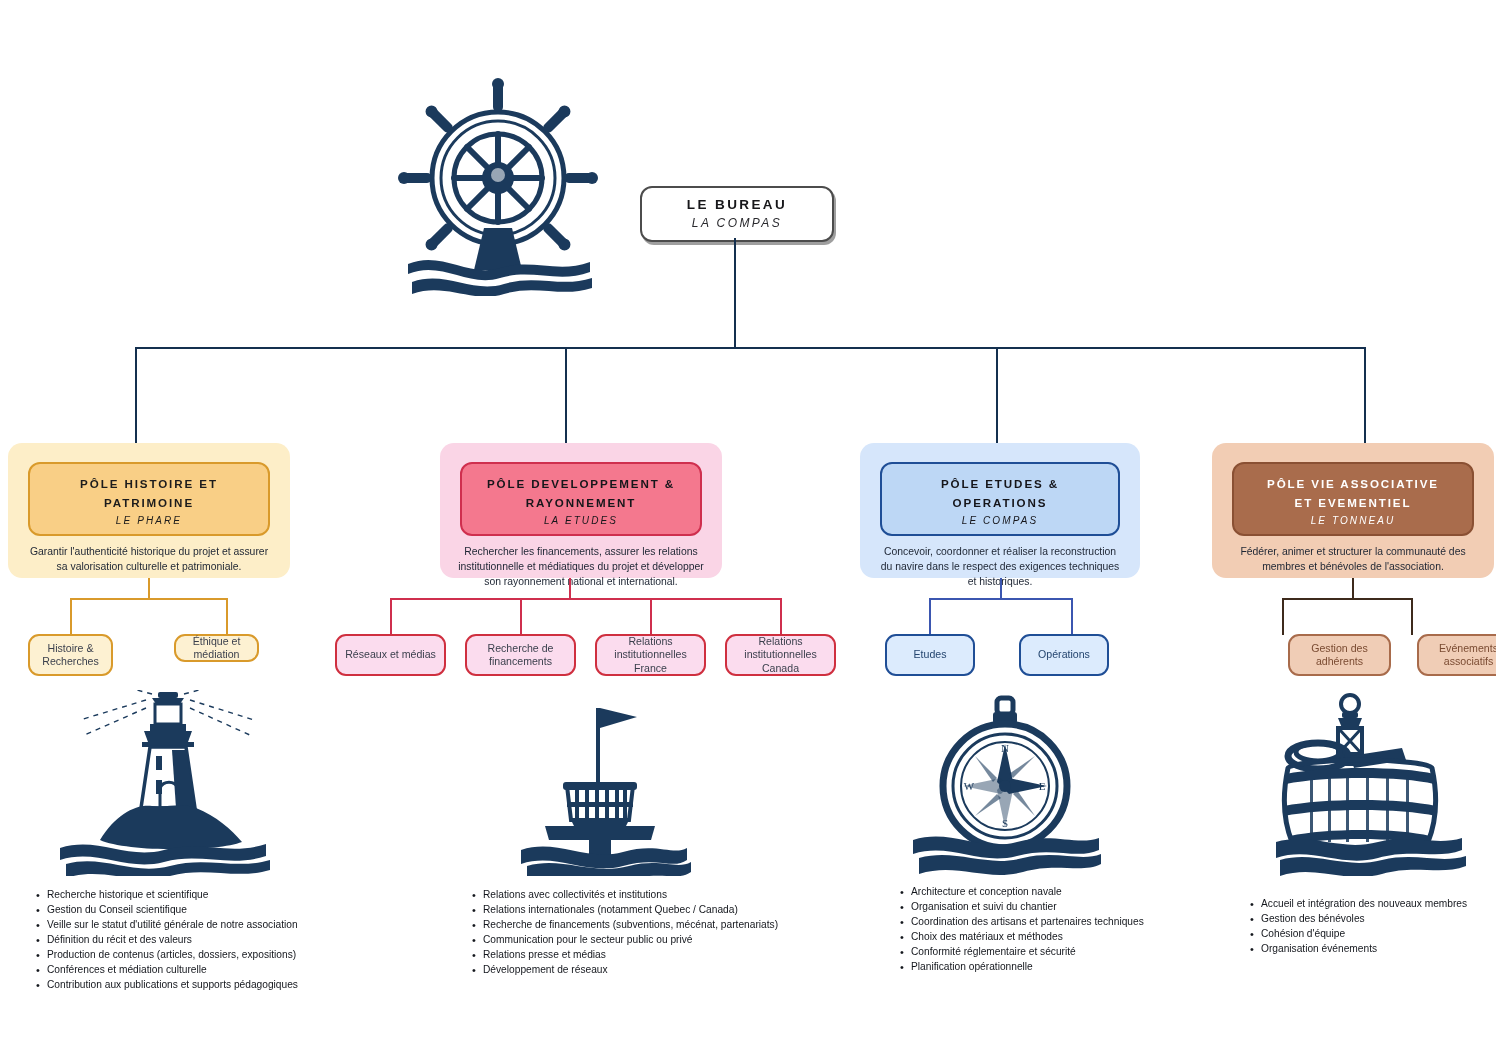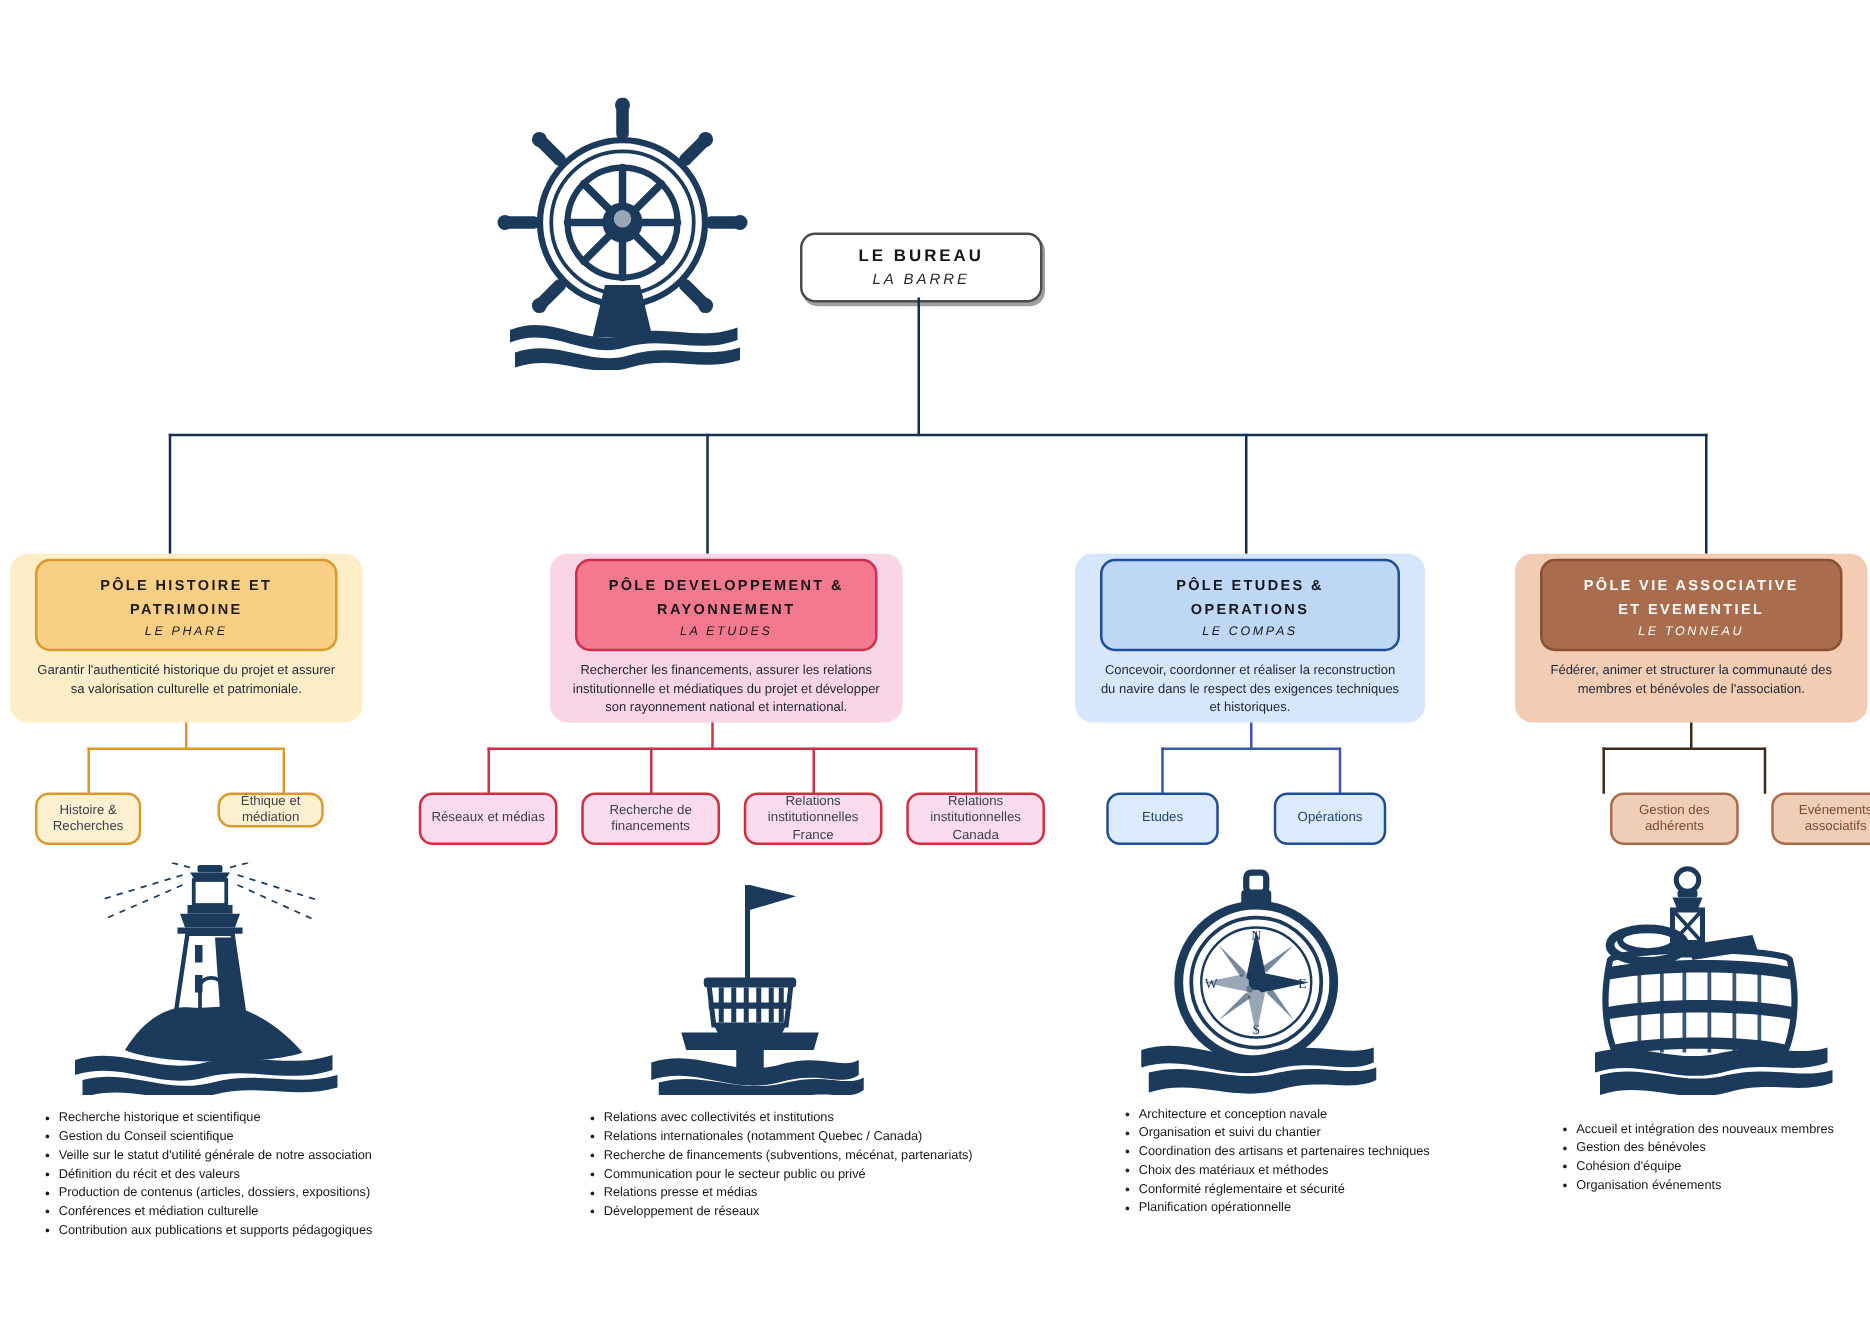--- a/index.html
+++ b/index.html
@@ -31,21 +31,21 @@
     margin-top:4px;line-height:1.1;
   }
 
   
   #wheel-illustration{position:absolute;left:372px;top:78px;width:252px;height:218px;}
 
   
   .pole{position:absolute;top:443px;}
   .pole-card{
     border-radius:14px;position:relative;
-    padding:4px 10px 12px 10px;
+    padding:19px 10px 12px 10px;
     box-sizing:border-box;
   }
   .pole-head{
     border-radius:12px;
     padding:10px 8px 8px 8px;
     text-align:center;
     box-sizing:border-box;
     margin:0 10px;
   }
   .pole-head .ph-title{
@@ -166,21 +166,21 @@
 
       <g fill="#1b3a5c">
         <path d="M36 186 C70 172 96 200 128 190 C160 180 186 196 218 184 L218 194 C186 206 160 190 128 200 C96 210 70 182 36 196 Z"></path>
         <path d="M40 204 C74 192 100 216 132 206 C164 196 190 210 220 200 L220 210 C190 220 164 206 132 216 C100 226 74 204 40 216 Z"></path>
       </g>
     </svg>
   </div>
 
   <div id="root-node">
     <div class="r-title">LE BUREAU</div>
-    <div class="r-sub">LA BARRE</div>
+    <div class="r-sub">LA COMPAS</div>
   </div>
 
   <div class="line v" style="left:734px;top:238px;height:110px;"></div>
   <div class="line h" style="left:135px;top:347px;width:1231px;"></div>
   <div class="line v" style="left:135px;top:347px;height:96px;"></div>
   <div class="line v" style="left:565px;top:347px;height:96px;"></div>
   <div class="line v" style="left:996px;top:347px;height:96px;"></div>
   <div class="line v" style="left:1364px;top:347px;height:96px;"></div>
 
   <div class="pole t-amber" style="left:8px;width:282px;">

